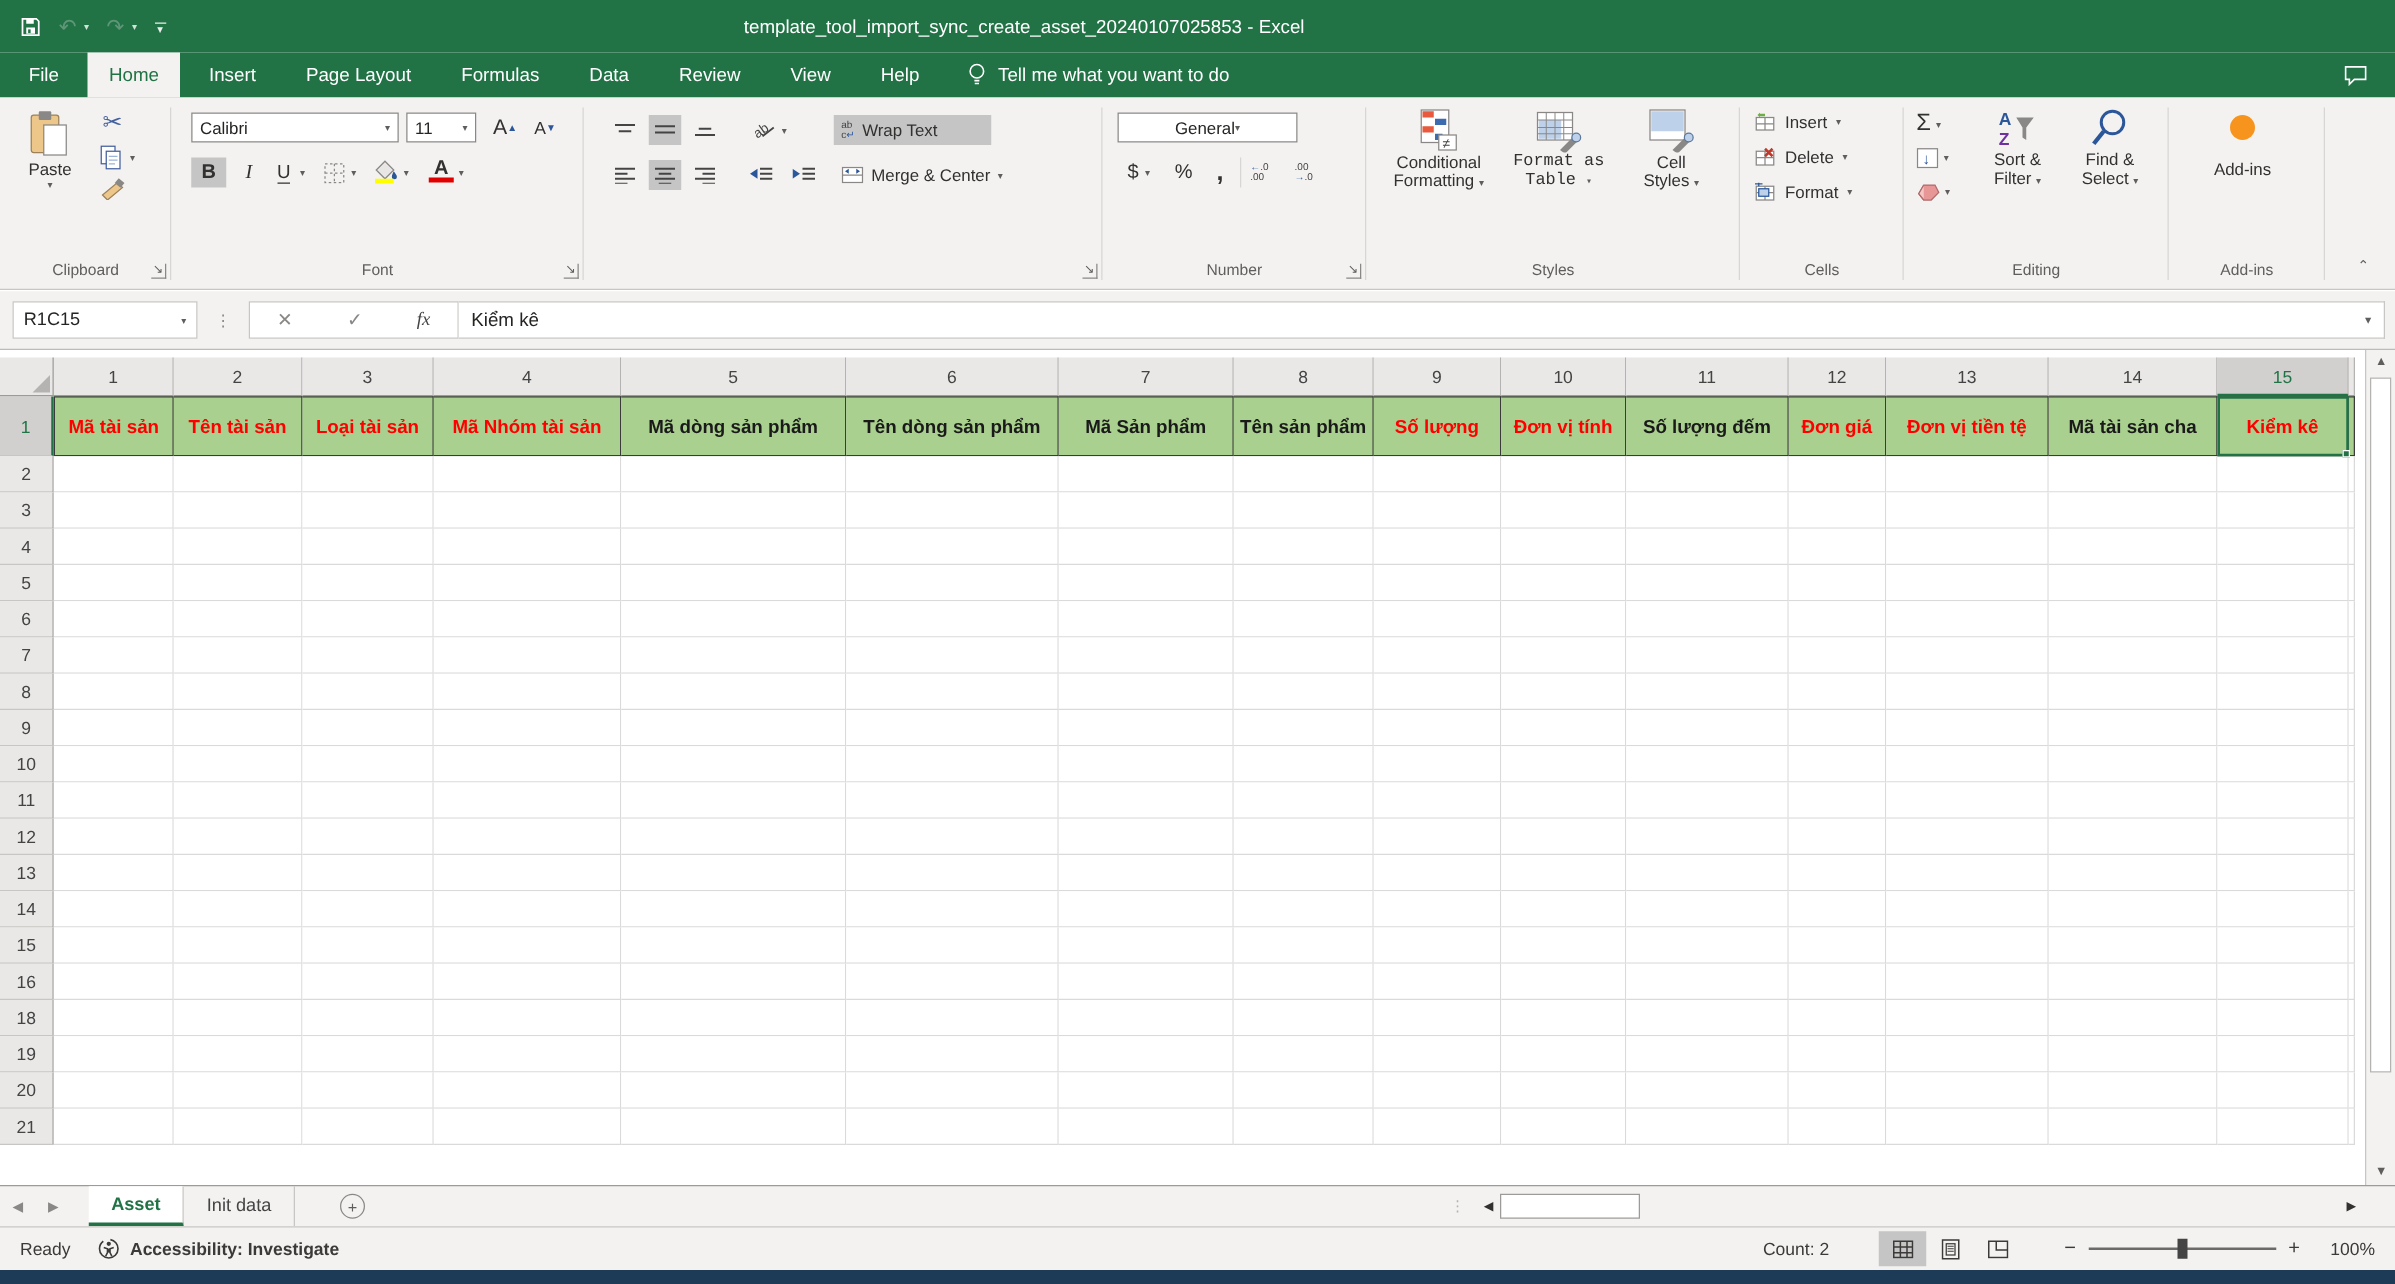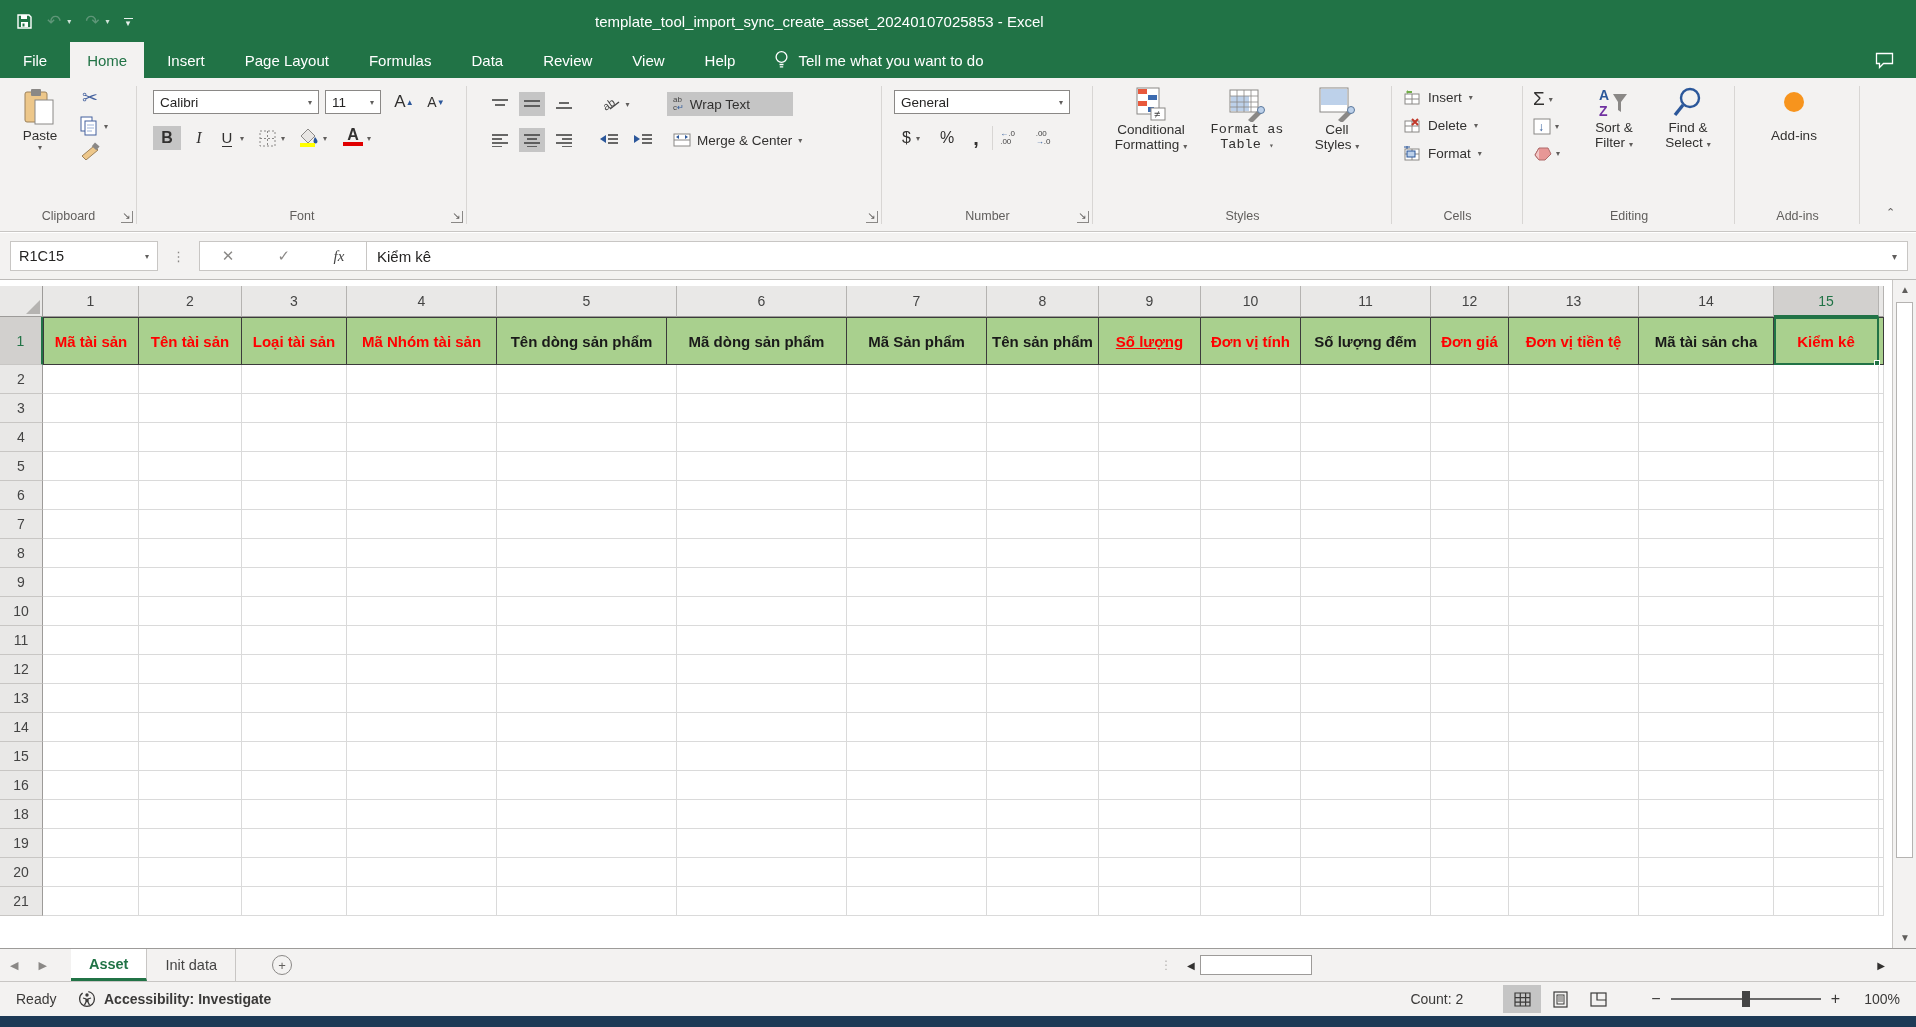--- a/index.html
+++ b/index.html
@@ -309,21 +309,21 @@
             <line x1="1" y1="7" x2="17" y2="7" stroke="#8a8886"></line>
             <path d="M3 4 L6 2v4z M15 4 L12 2v4z" fill="#2b579a"></path>
           </svg>
         <span>Merge &amp; Center</span>
           <span class="dd">▾</span>
       </div>
       <span class="launcher">↘</span>
     </div>
 
     <div class="rgroup" style="left:882px;width:211px;">
-      <div class="combo abs" style="left:12px;top:12px;width:176px;">
+      <div class="combo abs" style="left:12px;top:12px;width:144px;justify-content:center;">
           <span>General</span>
           <span class="dd">▾</span>
         </div>
       <div class="rowflex" style="left:12px;top:48px;">
         <div class="sbtn" style="width:34px;font-size:16px;">
             <span>$</span>
             <span class="dd" style="margin-left:5px;">▾</span>
           </div>
         <div class="sbtn" style="width:26px;font-size:16px;">
             <span>%</span>
@@ -502,25 +502,25 @@
           <div class="chdr" style="width: 135px;">14</div>
           <div class="chdr sel" style="width: 105px;">15</div>
           <div class="chdr" style="flex: 1 1 0%;"></div>
         </div>
         <div class="grow" style="height: 48px;">
           <div class="rhdr sel">1</div>
           <div class="hcell red" style="width: 96px; border-left: 1px solid rgb(59, 59, 59);">Mã tài sản</div>
           <div class="hcell red" style="width: 103px;">Tên tài sản</div>
           <div class="hcell red" style="width: 105px;">Loại tài sản</div>
           <div class="hcell red" style="width: 150px;">Mã Nhóm tài sản</div>
+          <div class="hcell" style="width: 180px;">Mã dòng sản phẩm</div>
           <div class="hcell" style="width: 170px;">Tên dòng sản phẩm</div>
-          <div class="hcell" style="width: 180px;">Mã dòng sản phẩm</div>
           <div class="hcell" style="width: 140px;">Mã Sản phẩm</div>
           <div class="hcell" style="width: 112px;">Tên sản phẩm</div>
-          <div class="hcell red" style="width: 102px; text-decoration: underline;">Số lượng</div>
+          <div class="hcell red" style="width: 102px;">Số lượng</div>
           <div class="hcell red" style="width: 100px;">Đơn vị tính</div>
           <div class="hcell" style="width: 130px;">Số lượng đếm</div>
           <div class="hcell red" style="width: 78px;">Đơn giá</div>
           <div class="hcell red" style="width: 130px;">Đơn vị tiền tệ</div>
           <div class="hcell" style="width: 135px;">Mã tài sản cha</div>
           <div class="hcell red active" style="width: 105px;">Kiểm kê<span class="fillhandle"></span></div>
           <div class="hcell" style="flex: 1 1 0%;"></div>
         </div>
         <div class="grow" style="height: 29px;">
           <div class="rhdr">2</div>

